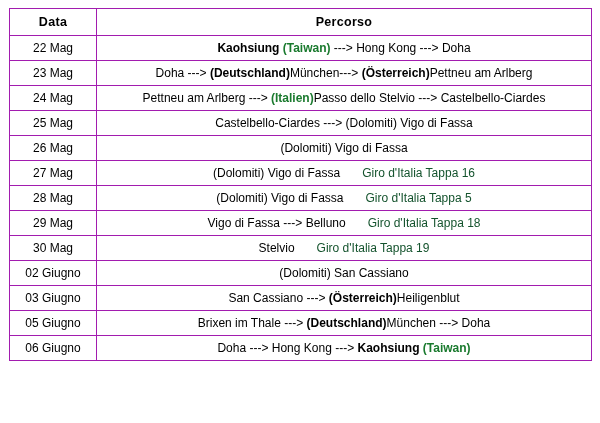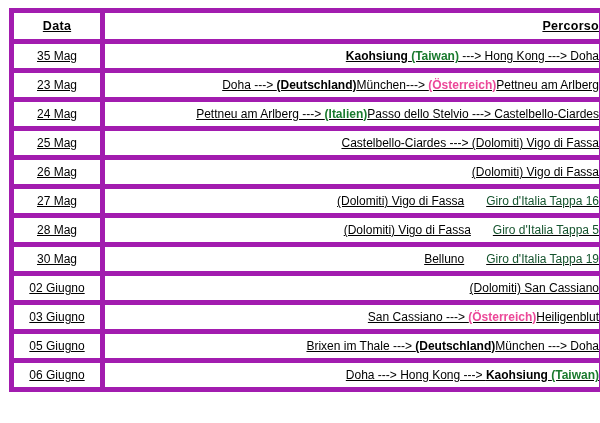--- a/index.html
+++ b/index.html
@@ -23,32 +23,31 @@
     box-sizing: border-box;
   }
   table.itinerary {
     border-collapse: collapse;
     width: 582px;
     margin: 8px 0 0 9px;
     table-layout: fixed;
   }
   table.itinerary th,
   table.itinerary td {
-    border: 5px solid #a21caf;
+    border: 1px solid #a21caf;
     padding: 0;
     vertical-align: middle;
-    text-decoration: underline;
   }
   th.col-date, td.cell-date {
     width: 86px;
     text-align: center;
   }
   th.col-route, td.cell-route {
     width: 494px;
-    text-align: right;
+    text-align: center;
   }
   thead th {
     height: 26px;
     font-weight: bold;
     font-size: 12.5px;
     letter-spacing: 0.3px;
   }
   tbody td {
     height: 24px;
     font-size: 12px;
@@ -67,42 +66,42 @@
     display: inline;
   }
   .bold {
     font-weight: bold;
   }
   .country-green {
     color: #1a7a2e;
     font-weight: bold;
   }
   .country-red {
-    color: #ec4899;
+    color: #000000;
     font-weight: bold;
   }
   .stage {
     color: #14532d;
     margin-left: 22px;
   }
 </style>
 </head>
 <body>
 
 <div class="page">
   <table class="itinerary">
     <thead>
       <tr>
         <th class="col-date">Data</th>
         <th class="col-route">Percorso</th>
       </tr>
     </thead>
     <tbody id="table-body">
         <tr>
-          <td class="cell-date">35 Mag</td>
+          <td class="cell-date">22 Mag</td>
           <td class="cell-route"><span class="seg bold">Kaohsiung </span><span class="seg country-green">(Taiwan)</span><span class="seg "> ---&gt; Hong Kong ---&gt; Doha</span></td>
         </tr>
         <tr>
           <td class="cell-date">23 Mag</td>
           <td class="cell-route"><span class="seg ">Doha ---&gt; </span><span class="seg bold">(Deutschland)</span><span class="seg ">München---&gt; </span><span class="seg country-red">(Österreich)</span><span class="seg ">Pettneu am Arlberg</span></td>
         </tr>
         <tr>
           <td class="cell-date">24 Mag</td>
           <td class="cell-route"><span class="seg ">Pettneu am Arlberg ---&gt; </span><span class="seg country-green">(Italien)</span><span class="seg ">Passo dello Stelvio ---&gt; Castelbello-Ciardes</span></td>
         </tr>
@@ -116,22 +115,26 @@
         </tr>
         <tr>
           <td class="cell-date">27 Mag</td>
           <td class="cell-route"><span class="seg "> (Dolomiti)  Vigo di Fassa</span><span class="seg stage">Giro d'Italia Tappa 16</span></td>
         </tr>
         <tr>
           <td class="cell-date">28 Mag</td>
           <td class="cell-route"><span class="seg "> (Dolomiti)  Vigo di Fassa</span><span class="seg stage">Giro d'Italia Tappa 5</span></td>
         </tr>
         <tr>
+          <td class="cell-date">29 Mag</td>
+          <td class="cell-route"><span class="seg ">Vigo di Fassa ---&gt; Belluno</span><span class="seg stage">Giro d'Italia Tappa 18</span></td>
+        </tr>
+        <tr>
           <td class="cell-date">30 Mag</td>
-          <td class="cell-route"><span class="seg ">Belluno</span><span class="seg stage">Giro d'Italia Tappa 19</span></td>
+          <td class="cell-route"><span class="seg ">Stelvio</span><span class="seg stage">Giro d'Italia Tappa 19</span></td>
         </tr>
         <tr>
           <td class="cell-date">02 Giugno</td>
           <td class="cell-route"><span class="seg "> (Dolomiti)  San Cassiano</span></td>
         </tr>
         <tr>
           <td class="cell-date">03 Giugno</td>
           <td class="cell-route"><span class="seg ">San Cassiano ---&gt; </span><span class="seg country-red">(Österreich)</span><span class="seg ">Heiligenblut</span></td>
         </tr>
         <tr>

